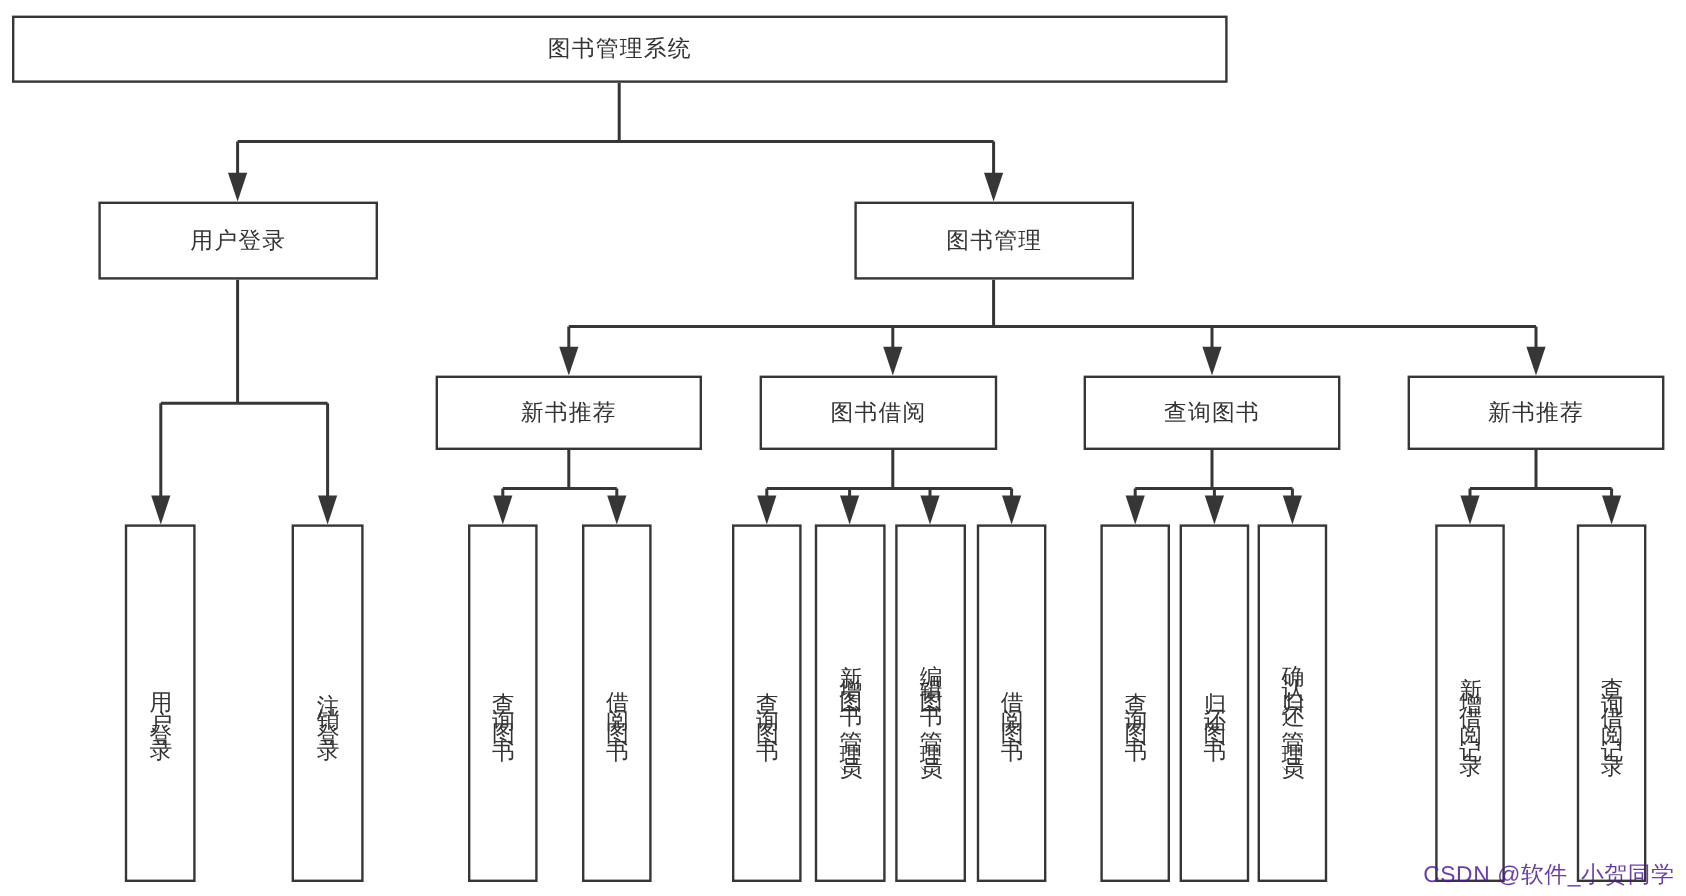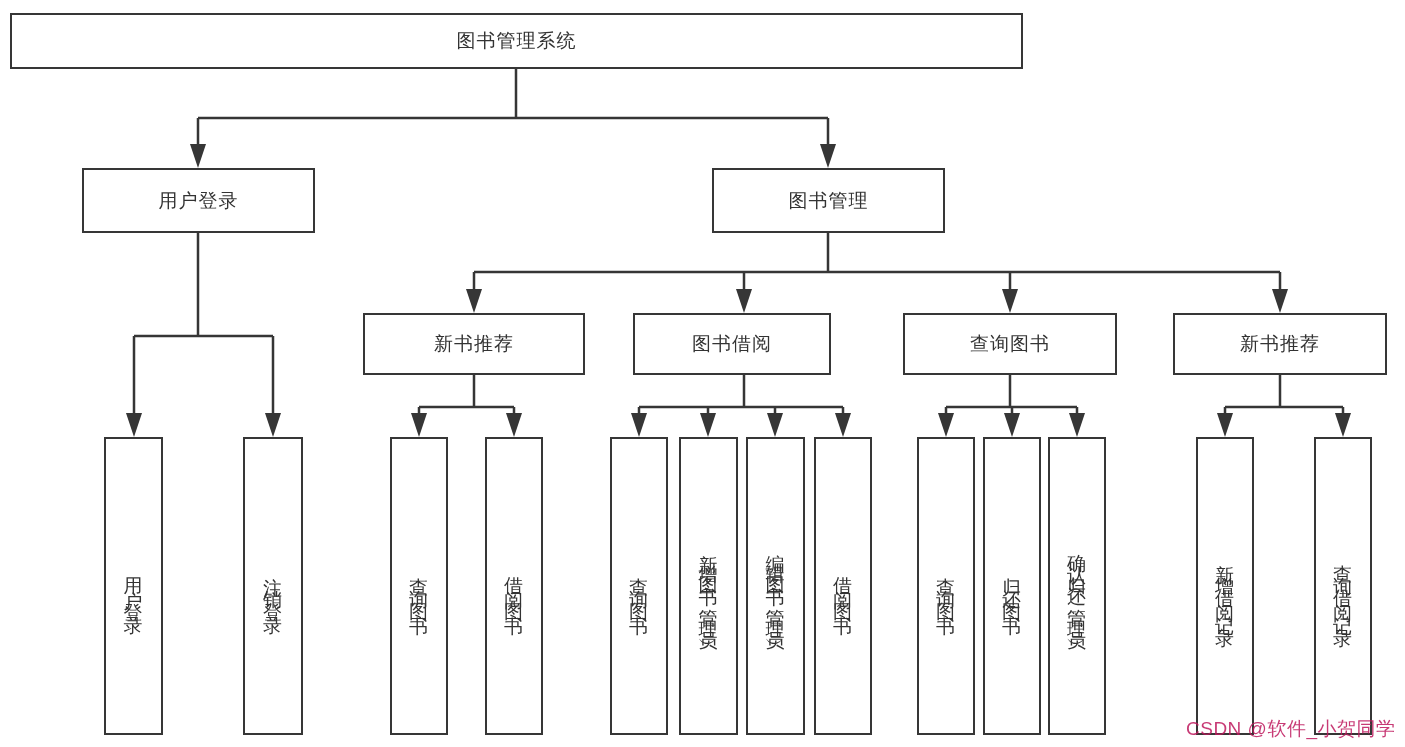--- a/index.html
+++ b/index.html
@@ -15,21 +15,21 @@
     border:2.5px solid #363636;display:flex;align-items:center;justify-content:center;
     z-index:2;font-size:19px;letter-spacing:1px;color:#333333;
   }
   .leaf{
     writing-mode:vertical-rl;text-orientation:mixed;
     letter-spacing:13px;font-size:19px;line-height:1;
     padding-top:4px;
   }
   .watermark{
     position:absolute;z-index:5;font-size:19px;letter-spacing:0.5px;
-    color:#be185d;opacity:0.85;white-space:nowrap;
+    color:#4c1d95;opacity:0.85;white-space:nowrap;
   }
 </style>
 </head>
 <body>
 
 <div class="canvas">
 
   <svg class="wires" viewBox="0 0 1405 747" xmlns="http://www.w3.org/2000/svg">
     <g stroke="#363636" stroke-width="2.5" fill="none">
       <path d="M516,69 V118 M198,118 H828 M198,118 V147 M828,118 V147"></path>

